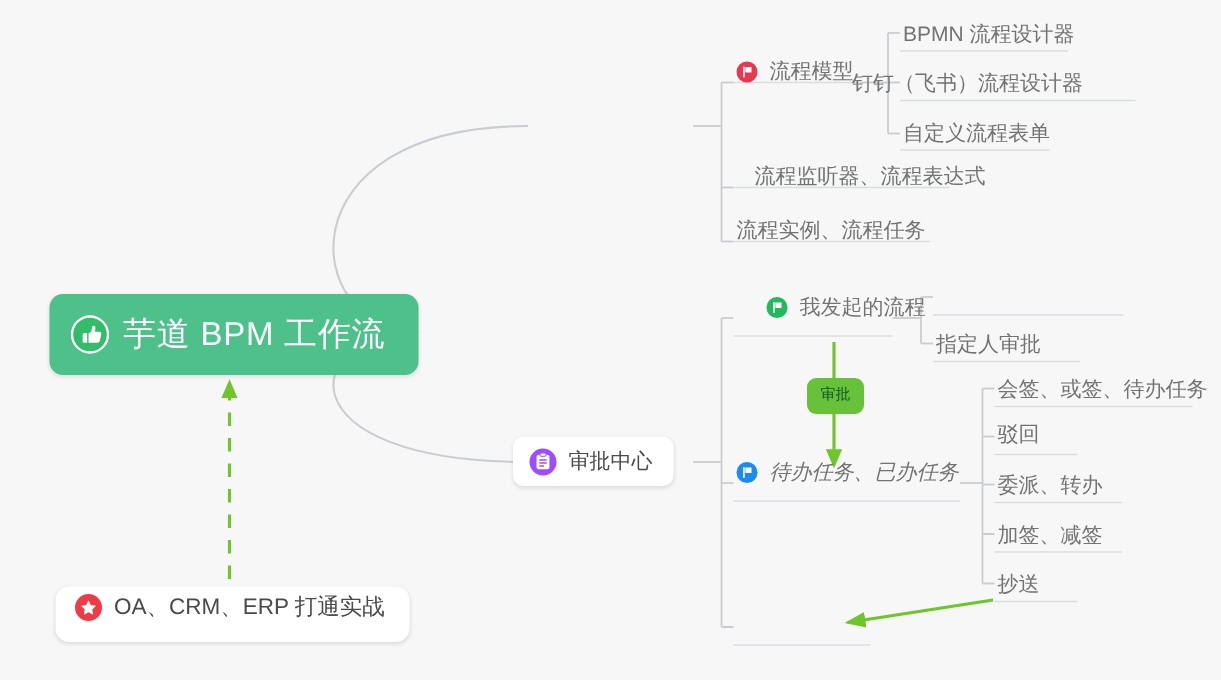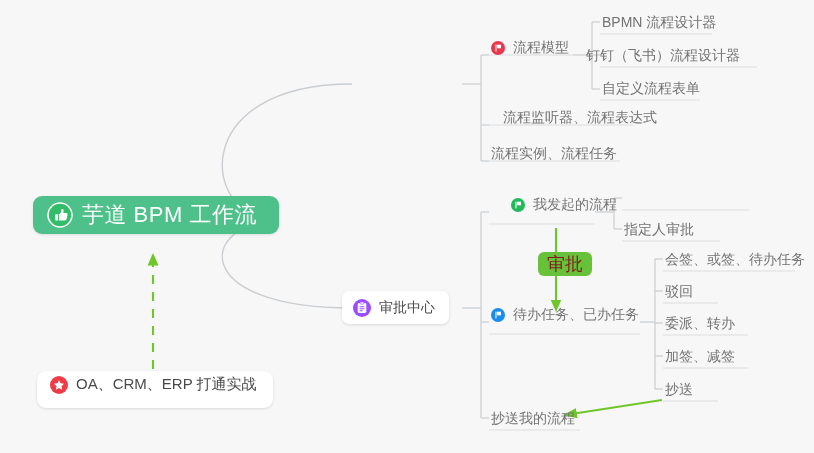--- a/index.html
+++ b/index.html
@@ -22,21 +22,21 @@
     height: 453px;
     pointer-events: none;
   }
 
   
   .root-node {
     position: absolute;
     left: 33px;
     top: 196px;
     width: 246px;
-    height: 38px;
+    height: 54px;
     background: #4ec08a;
     border-radius: 9px;
     box-shadow: 0 1px 3px rgba(0,0,0,0.10);
     display: flex;
     align-items: center;
     padding-left: 14px;
     box-sizing: border-box;
   }
   .root-label {
     color: #ffffff;
@@ -60,21 +60,21 @@
     white-space: nowrap;
   }
   .pill .pill-text {
     font-size: 14px;
     color: #4a4a4a;
     margin-left: 8px;
   }
   #node-liucheng-guanli { left: 353px; top: 66px; }
   #node-shenpi-zhongxin { left: 342px; top: 291px; }
   #node-oa-crm-erp {
-    left: 37px; top: 371px;
+    left: 37px; top: 391px;
     height: 37px;
     border-radius: 9px;
     padding: 0 16px 10px 13px;
   }
   #node-oa-crm-erp .pill-text { font-size: 15px; color: #4a4a4a; }
 
   
   .leaf {
     position: absolute;
     font-size: 14px;
@@ -99,22 +99,22 @@
   }
   .ico-lg { width: 26px; height: 26px; }
   .ico-md { width: 18px; height: 18px; }
   .ico-sm { width: 14px; height: 14px; }
   .ico svg { position: absolute; left: 0; top: 0; }
 
   
   .chip {
     position: absolute;
     background: #67c23a;
-    color: #7f1d1d;
-    font-size: 18px;
+    color: #14532d;
+    font-size: 10px;
     border-radius: 6px;
     padding: 5px 9px;
     white-space: nowrap;
     line-height: 14px;
   }
 </style>
 </head>
 <body>
 
 <div id="canvas">
@@ -207,21 +207,21 @@
         <rect x="4.4" y="3.4" width="1.1" height="7.2" rx="0.5" fill="#ffffff"></rect>
         <path d="M5.9 3.7 h4.1 v3.6 H5.9 z" fill="#ffffff"></path>
       </svg>
     </span>
     <span class="leaf-text">流程模型</span>
   </div>
 
   <div class="leaf" style="left:602px; top:14px;">
     <span class="leaf-text">BPMN 流程设计器</span>
   </div>
-  <div class="leaf" style="left:586px; top:47px;">
+  <div class="leaf" style="left:568px; top:47px;">
     <span class="leaf-text">钉钉（飞书）流程设计器</span>
   </div>
   <div class="leaf" style="left:602px; top:80px;">
     <span class="leaf-text">自定义流程表单</span>
   </div>
 
   <div class="leaf" style="left:491px; top:109px;margin-left:12px;">
     <span class="leaf-text">流程监听器、流程表达式</span>
   </div>
   <div class="leaf" style="left:491px; top:145px;">
@@ -252,49 +252,46 @@
   </div>
 
   <div class="leaf" style="left:624px; top:221px;">
     <span class="leaf-text">指定人审批</span>
   </div>
 
   <div class="chip" style="left:538px; top:252px;">
     <span>审批</span>
   </div>
 
-  <div class="leaf with-icon" style="left:491px; top:306px;">
+  <div class="leaf with-icon" style="left:491px; top:306px;font-style:italic;">
     <span class="ico ico-sm" style="background:#1a8cf0;">
       <svg width="14" height="14" viewBox="0 0 14 14">
         <rect x="4.4" y="3.4" width="1.1" height="7.2" rx="0.5" fill="#ffffff"></rect>
         <path d="M5.9 3.7 h4.1 v3.6 H5.9 z" fill="#ffffff"></path>
       </svg>
     </span>
     <span class="leaf-text">待办任务、已办任务</span>
   </div>
 
   <div class="leaf" style="left:665px; top:251px;">
     <span class="leaf-text">会签、或签、待办任务</span>
   </div>
-  <div class="leaf" style="left:665px; top:283px;">
+  <div class="leaf" style="left:665px; top:283px;font-family:Liberation Mono, monospace;">
     <span class="leaf-text">驳回</span>
   </div>
   <div class="leaf" style="left:665px; top:315px;">
     <span class="leaf-text">委派、转办</span>
   </div>
   <div class="leaf" style="left:665px; top:348px;">
     <span class="leaf-text">加签、减签</span>
   </div>
   <div class="leaf" style="left:665px; top:381px;text-decoration:underline;">
     <span class="leaf-text">抄送</span>
   </div>
 
-  <div class="leaf" style="left:491px; top:410px;">
-    <span class="leaf-text">抄送我的流程</span>
-  </div>
 
   <div class="pill" id="node-oa-crm-erp">
     <span class="ico ico-md" style="background:#ef3b47;">
       <svg width="18" height="18" viewBox="0 0 18 18">
         <path d="M9 4.2 l1.55 3.15 3.45 0.5 -2.5 2.45 0.6 3.45 L9 12.1 l-3.1 1.65 0.6 -3.45 -2.5 -2.45 3.45 -0.5 z" fill="#ffffff"></path>
       </svg>
     </span>
     <span class="pill-text">OA、CRM、ERP 打通实战</span>
   </div>
 

